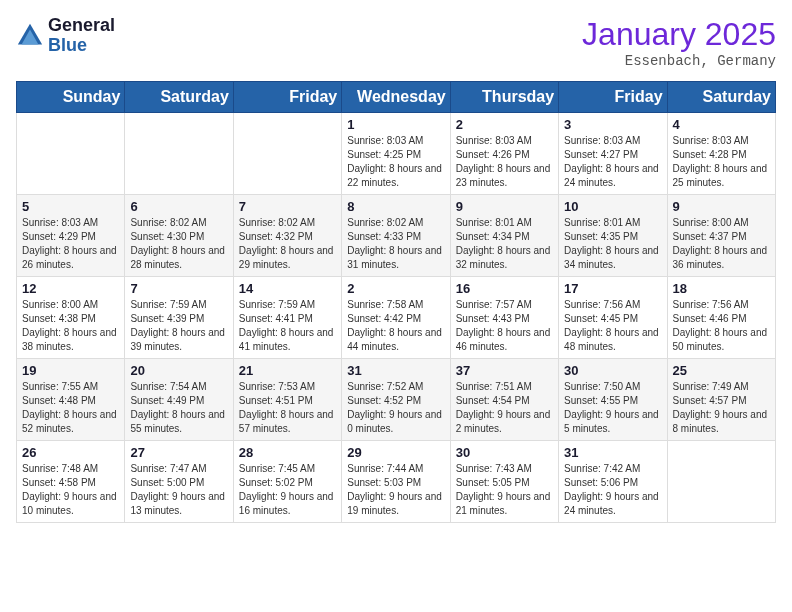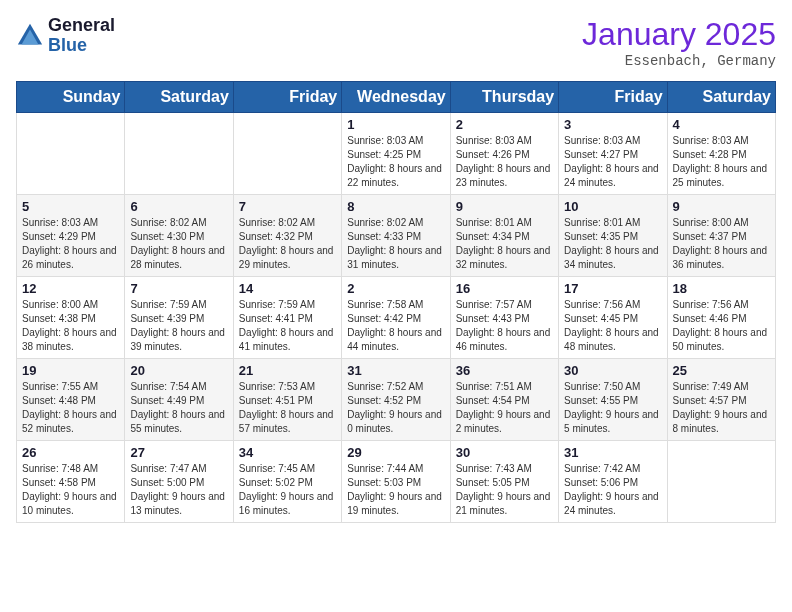--- a/index.html
+++ b/index.html
@@ -219,21 +219,21 @@
         </td>
         <td>
           <span class="day-number">21</span>
           <div class="day-info">Sunrise: 7:53 AM<br>Sunset: 4:51 PM<br>Daylight: 8 hours and 57 minutes.</div>
         </td>
         <td>
           <span class="day-number">31</span>
           <div class="day-info">Sunrise: 7:52 AM<br>Sunset: 4:52 PM<br>Daylight: 9 hours and 0 minutes.</div>
         </td>
         <td>
-          <span class="day-number">36</span>
+          <span class="day-number">37</span>
           <div class="day-info">Sunrise: 7:51 AM<br>Sunset: 4:54 PM<br>Daylight: 9 hours and 2 minutes.</div>
         </td>
         <td>
           <span class="day-number">30</span>
           <div class="day-info">Sunrise: 7:50 AM<br>Sunset: 4:55 PM<br>Daylight: 9 hours and 5 minutes.</div>
         </td>
         <td>
           <span class="day-number">25</span>
           <div class="day-info">Sunrise: 7:49 AM<br>Sunset: 4:57 PM<br>Daylight: 9 hours and 8 minutes.</div>
         </td>
@@ -241,21 +241,21 @@
       <tr>
         <td>
           <span class="day-number">26</span>
           <div class="day-info">Sunrise: 7:48 AM<br>Sunset: 4:58 PM<br>Daylight: 9 hours and 10 minutes.</div>
         </td>
         <td>
           <span class="day-number">27</span>
           <div class="day-info">Sunrise: 7:47 AM<br>Sunset: 5:00 PM<br>Daylight: 9 hours and 13 minutes.</div>
         </td>
         <td>
-          <span class="day-number">34</span>
+          <span class="day-number">28</span>
           <div class="day-info">Sunrise: 7:45 AM<br>Sunset: 5:02 PM<br>Daylight: 9 hours and 16 minutes.</div>
         </td>
         <td>
           <span class="day-number">29</span>
           <div class="day-info">Sunrise: 7:44 AM<br>Sunset: 5:03 PM<br>Daylight: 9 hours and 19 minutes.</div>
         </td>
         <td>
           <span class="day-number">30</span>
           <div class="day-info">Sunrise: 7:43 AM<br>Sunset: 5:05 PM<br>Daylight: 9 hours and 21 minutes.</div>
         </td>

